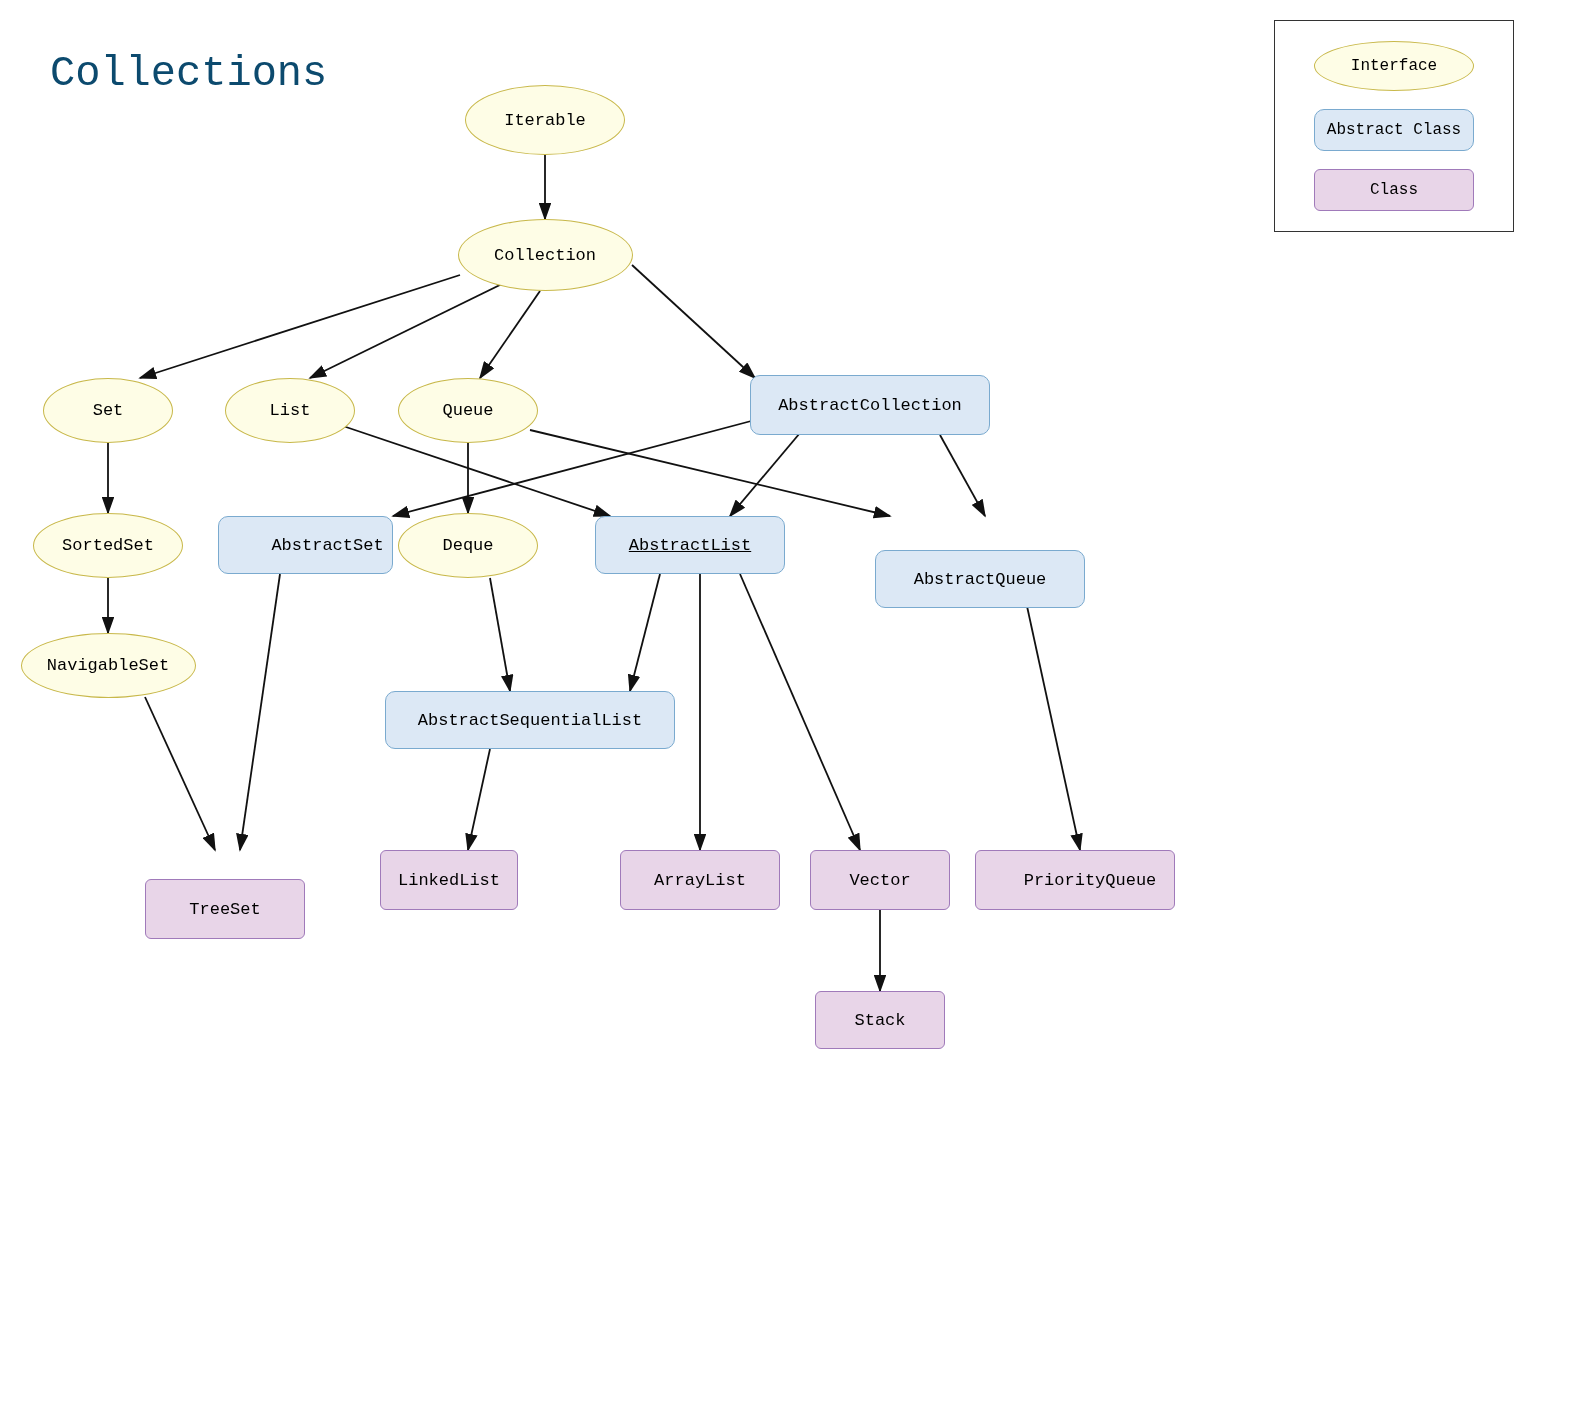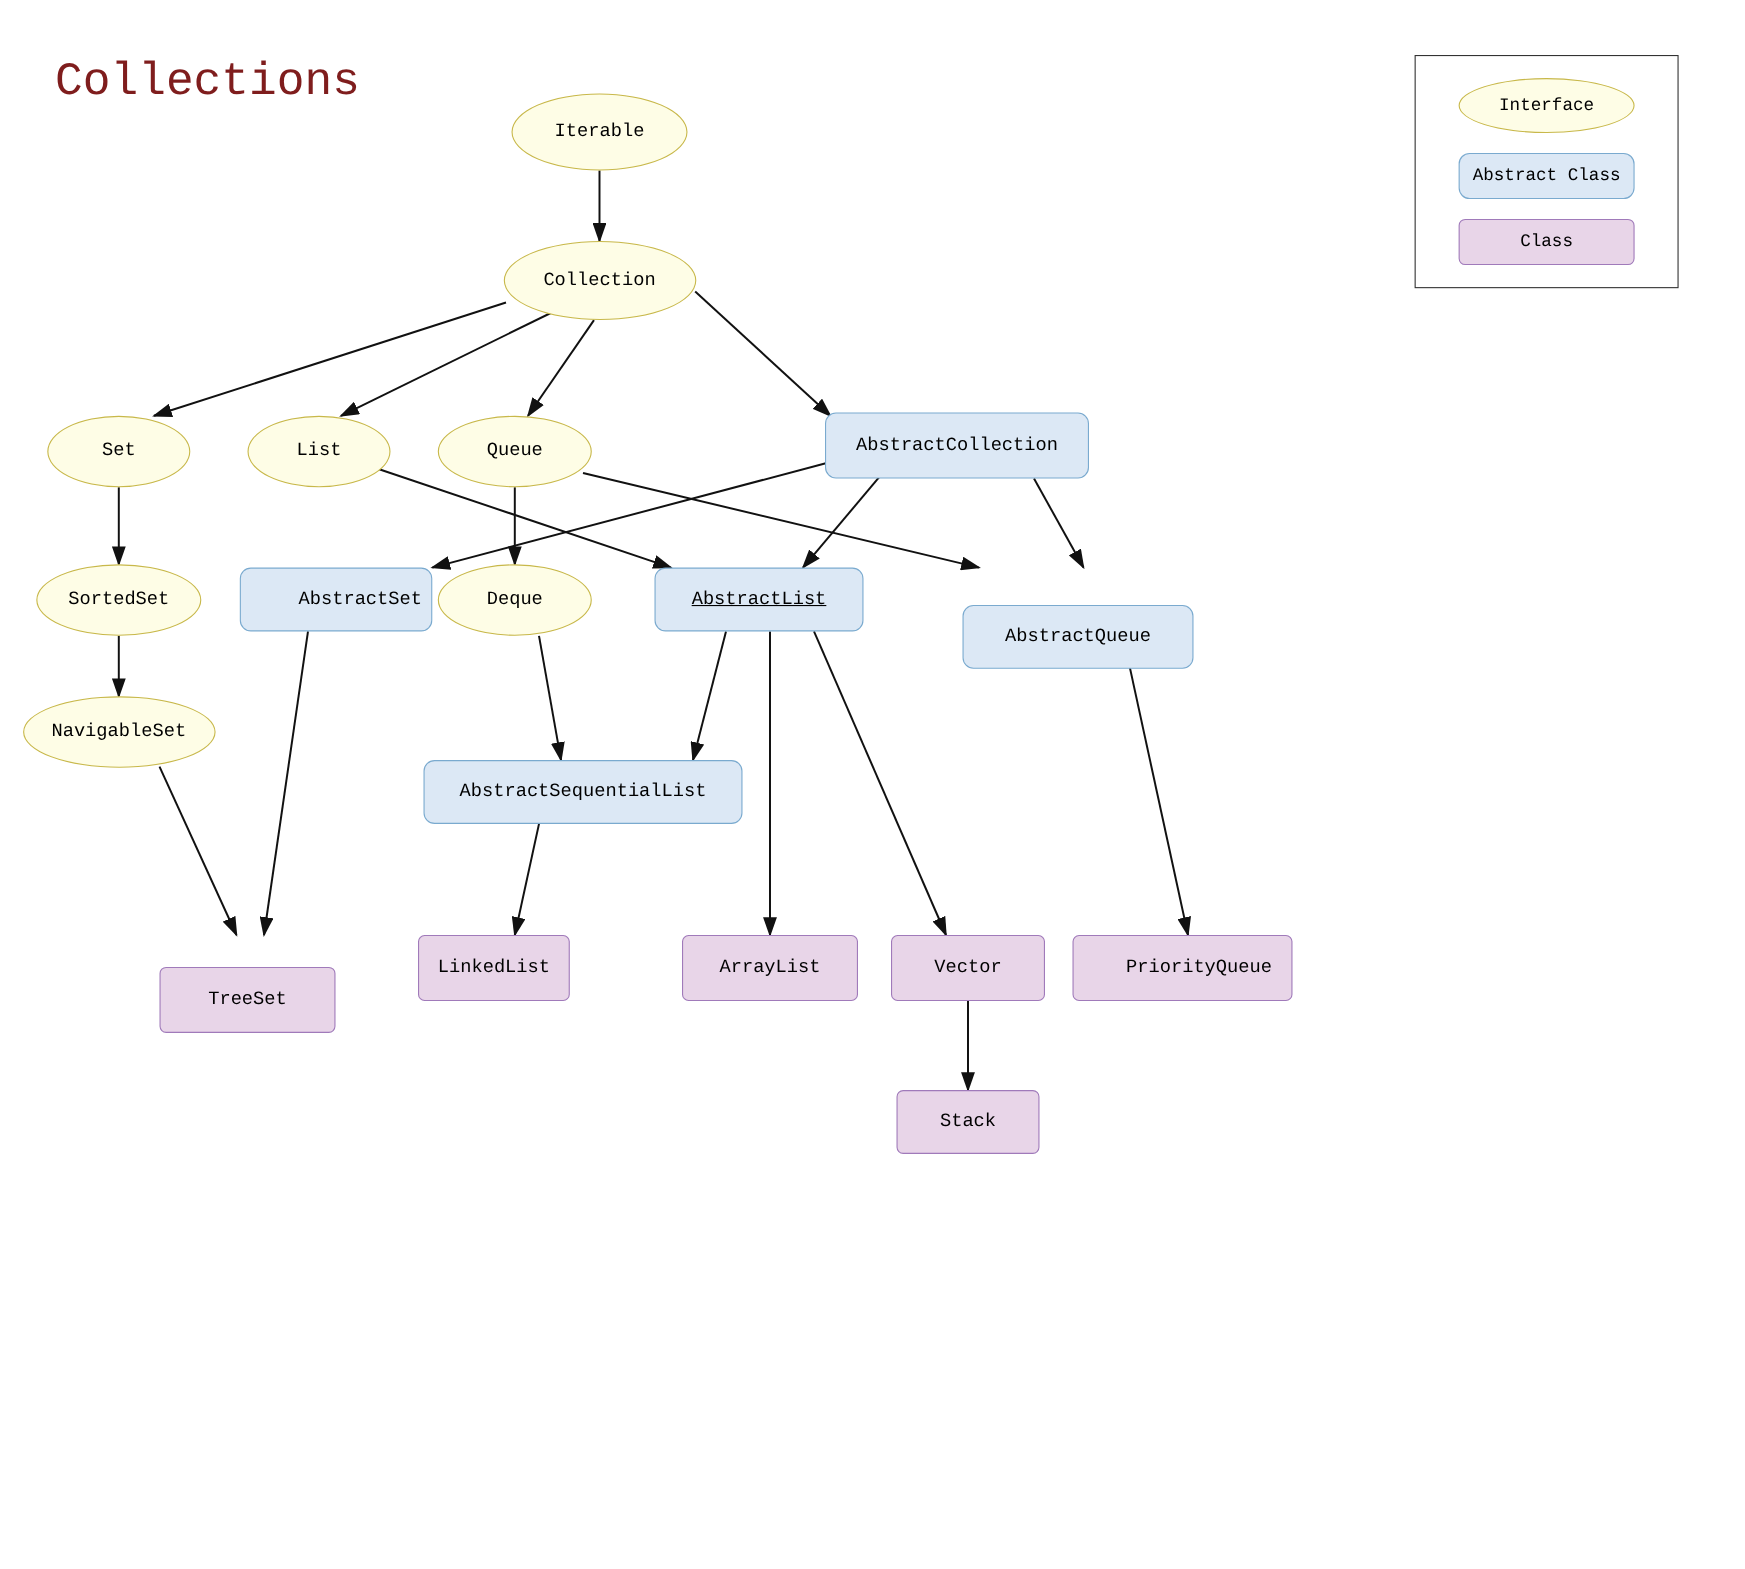--- a/index.html
+++ b/index.html
@@ -39,35 +39,34 @@
       border: 1.5px solid #a07aba;
       border-radius: 6px;
     }
     .page-title {
       position: absolute;
       top: 50px;
       left: 50px;
       font-size: 42px;
       font-family: 'Courier New', Courier, monospace;
       font-weight: normal;
-      color: #7f1d1d;
+      color: #0c4a6e;
     }
     .legend-box {
       position: absolute;
       top: 20px;
-      right: 60px;
+      right: 72px;
       width: 240px;
       border: 1.5px solid #333;
       background: #fff;
       padding: 20px 30px;
       display: flex;
       flex-direction: column;
       gap: 18px;
       align-items: center;
-      margin-top: 30px;
     }
     .legend-item {
       width: 160px;
       height: 42px;
       display: flex;
       align-items: center;
       justify-content: center;
       font-size: 16px;
       font-family: 'Courier New', Courier, monospace;
     }

